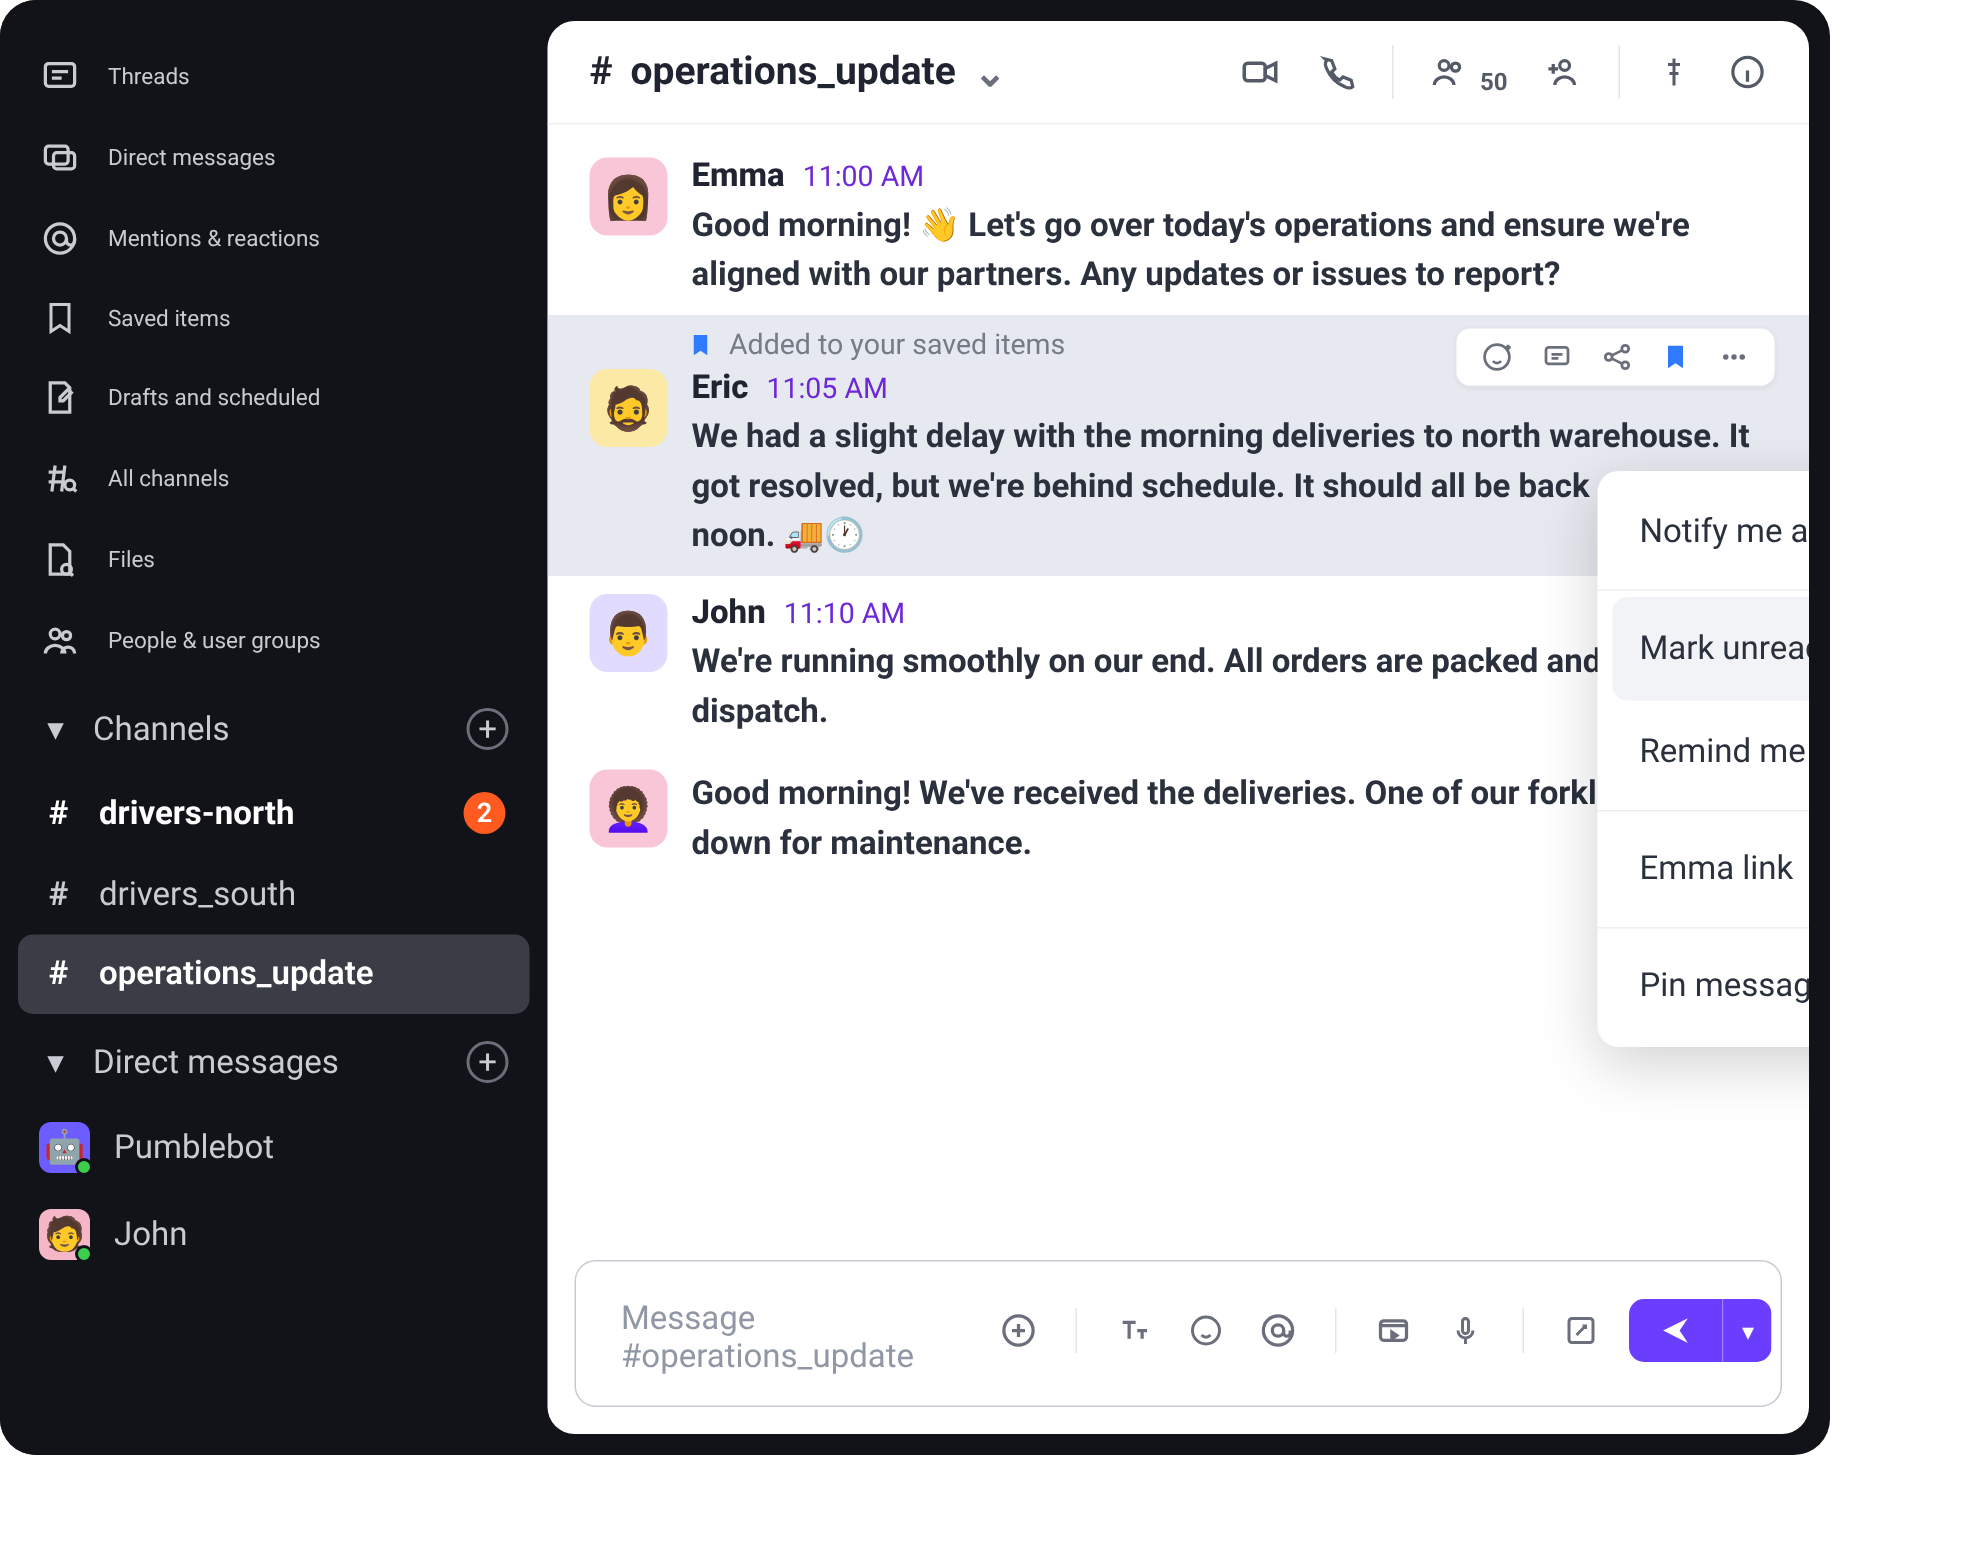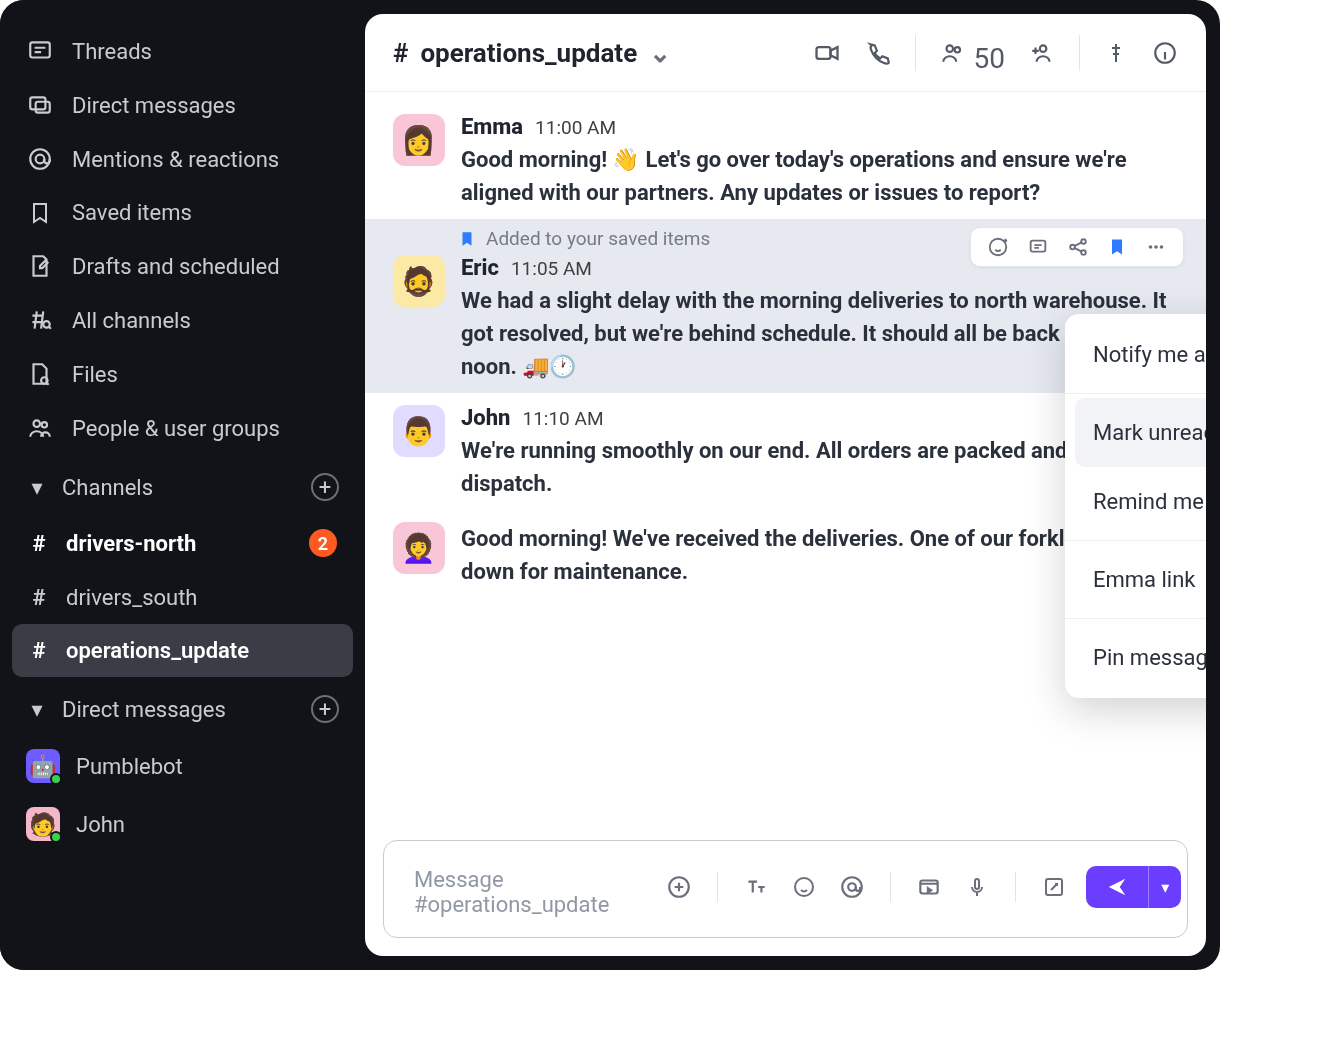--- a/index.html
+++ b/index.html
@@ -24,21 +24,21 @@
   padding: 24px 12px 16px 12px;
   display: flex;
   flex-direction: column;
   gap: 0;
 }
 .side-item {
   display: flex;
   align-items: center;
   gap: 18px;
   padding: 14px 14px;
-  font-size: 22px;
+  font-size: 15px;
   color: #c9cbd3;
   cursor: pointer;
   border-radius: 10px;
 }
 .side-icon { width: 28px; display:flex; justify-content:center; color:#c9cbd3; }
 .side-section {
   display:flex; align-items:center; gap: 14px;
   padding: 18px 14px 14px 14px;
   font-size: 22px;
   color: #c9cbd3;
@@ -78,30 +78,30 @@
 .header {
   display:flex; align-items:center;
   padding: 16px 28px;
   border-bottom:1px solid #eceef1;
 }
 .chan-title { display:flex; align-items:center; gap:12px; font-size:26px; font-weight:700; color:#1f2430; cursor:pointer;}
 .chan-title .caret { color:#6b6f7b; }
 .header-actions { margin-left:auto; display:flex; align-items:center; gap:24px; color:#545a66; }
 .vsep { width:1px; height:36px; background:#e2e5ea; }
 .hact { display:flex; align-items:center; gap:8px; cursor:pointer; }
-.count { font-size:28px; font-weight:400;margin-top:12px; }
+.count { font-size:16px; font-weight:700;margin-top:12px; }
 .messages { flex:1; overflow:hidden; padding: 10px 0 0 0; }
 .msg { display:flex; gap:16px; padding: 12px 30px 10px 28px; position:relative;}
 .msg.saved { background:#e6eaf0; }
 .avatar { width:52px;height:52px;border-radius:12px;flex-shrink:0; display:flex;align-items:center;justify-content:center; font-size:28px;}
 .av1{background:#f9c6d7;} .av2{background:#fde9a6;} .av3{background:#e1dbff;} .av4{background:#f9c6d7;}
 .msg-body{flex:1;}
 .msg-head{display:flex;align-items:baseline;gap:12px;margin-bottom:4px;}
 .sender{font-size:22px;font-weight:800;color:#1f2430;}
-.ts{font-size:19px;color:#404040;}
+.ts{font-size:19px;color:#6d28d9;}
 .guest-tag{background:#eceef1;color:#6b6f7b;padding:2px 10px;border-radius:4px;font-size:18px;font-weight:600;}
 .text{font-size:22px;color:#2a303c;line-height:1.5;font-weight:bold;}
 .saved-banner{display:flex;align-items:center;gap:10px;padding: 8px 30px 4px 78px;font-size:19px;color:#757b87;}
 .bookmark-icon{color:#2f7bff;}
 .msg-toolbar{
   position:absolute; top:8px; right:22px;
   background:#fff;border:1px solid #e2e5ea;border-radius:10px;
   display:flex;align-items:center;gap:18px;padding:8px 16px;
   box-shadow:0 1px 3px rgba(0,0,0,.06);
 }

